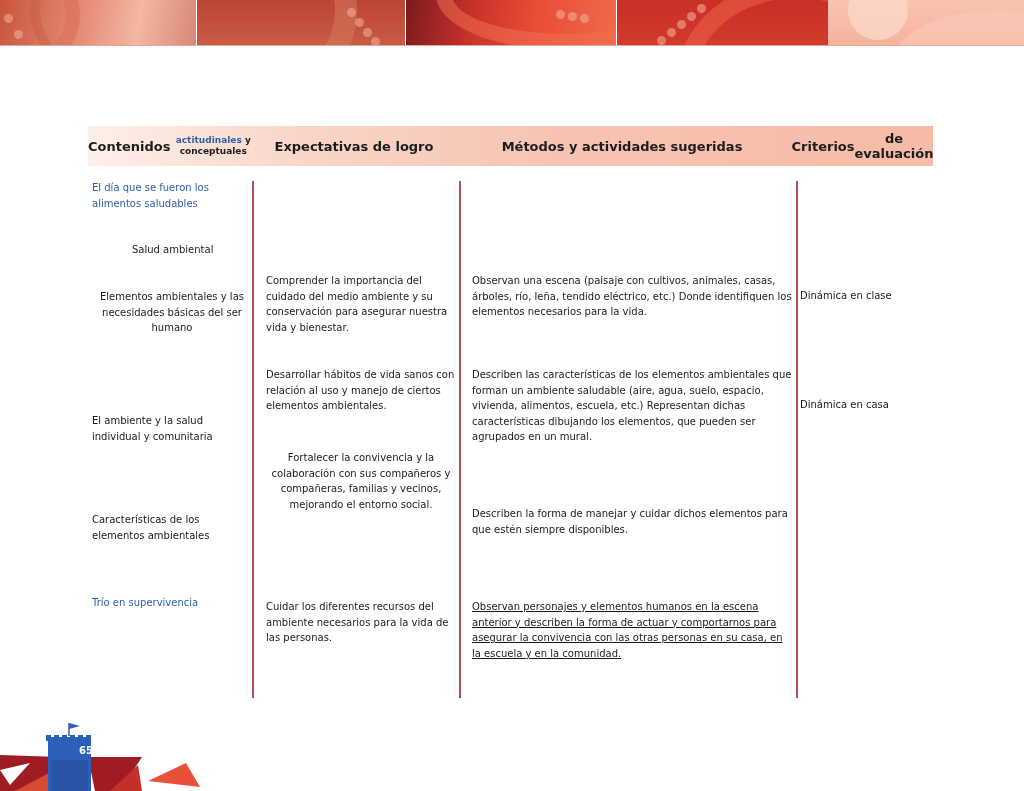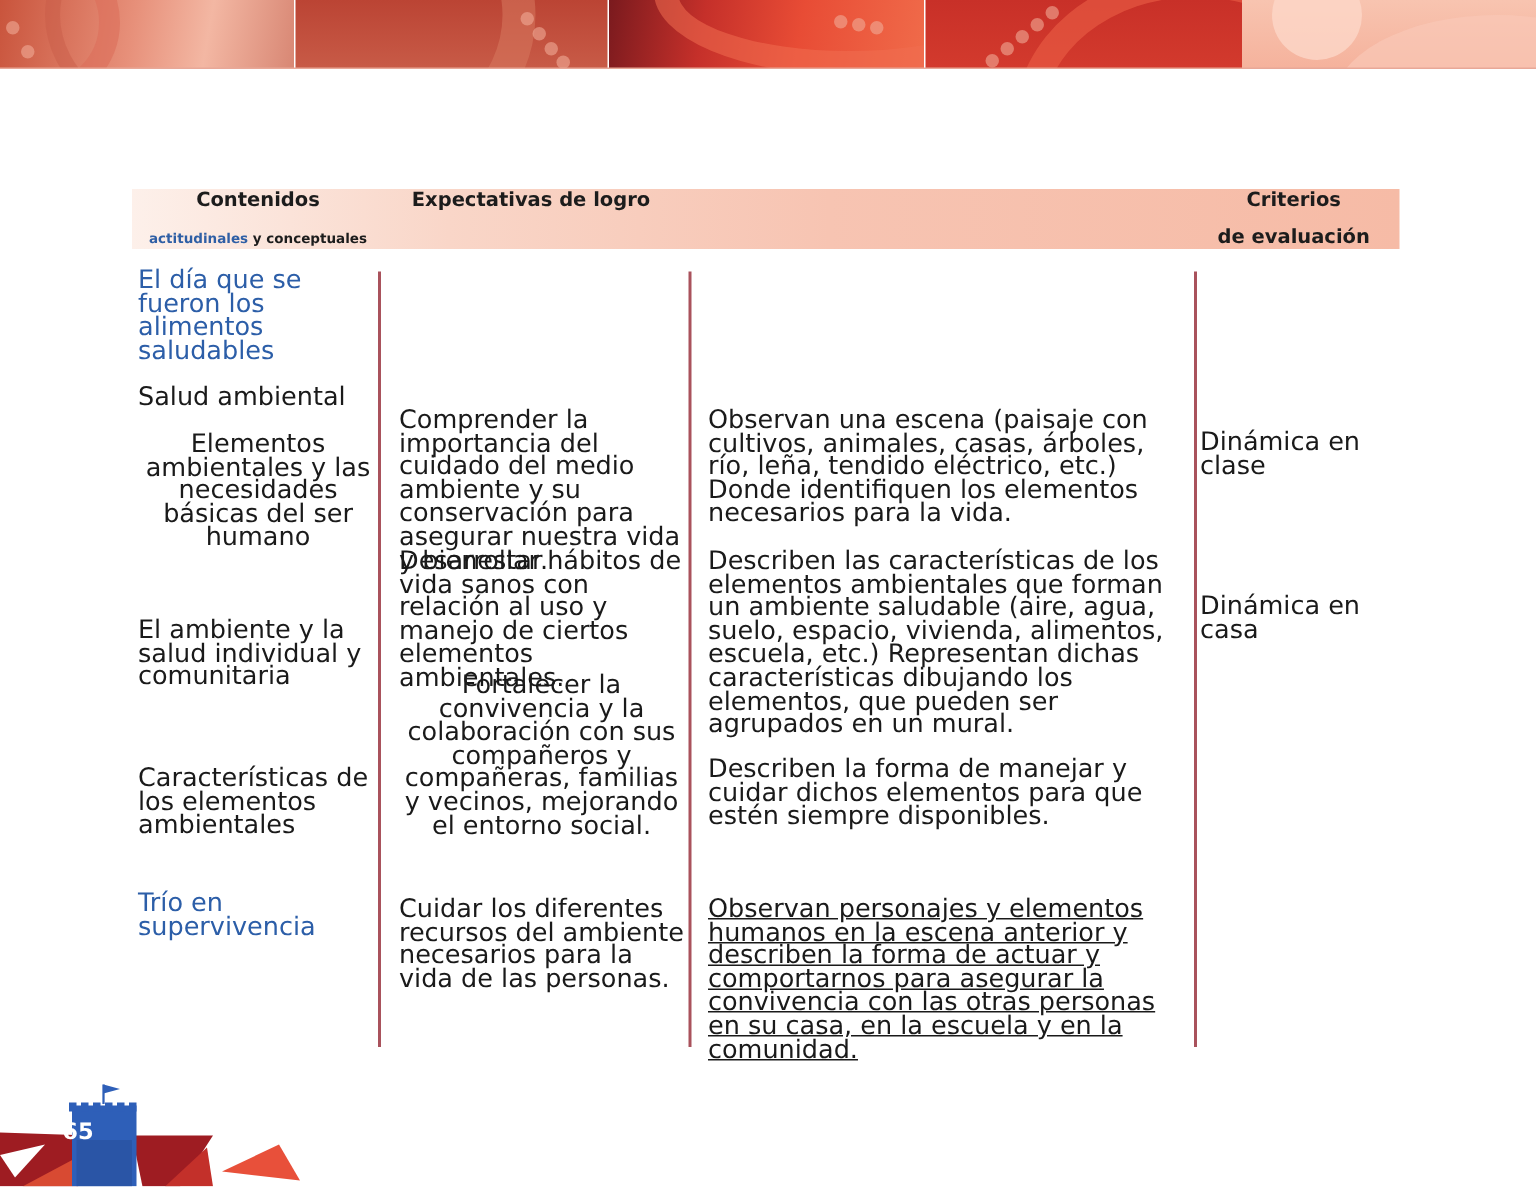--- a/index.html
+++ b/index.html
@@ -16,46 +16,46 @@
     .banner .s5 { left: 828px; width: 196px; background: linear-gradient(180deg, #f8c4b0, #f5b29c); }
     .banner .arc { position: absolute; border-radius: 50%; border-style: solid; }
     .banner .dot { position: absolute; width: 9px; height: 9px; border-radius: 50%; background: rgba(240,170,150,0.6); }
     .banner .strip { position: absolute; left: 0; top: 45px; width: 1024px; height: 2px; background: #e8a898; }
 
     
     .header-bar {
       position: absolute; left: 88px; top: 126px; width: 845px; height: 40px;
       background: linear-gradient(90deg, #fdf0ea 0%, #f9d6c8 25%, #f7c4b2 55%, #f6bba6 100%);
     }
-    .hcell { position: absolute; top: 0; height: 40px; display: flex; flex-direction: column; align-items: center; justify-content: space-between; text-align: center; font-weight: bold; color: #1c1c1c; }
+    .hcell { position: absolute; top: 0; height: 40px; display: flex; flex-direction: row; align-items: center; justify-content: center; text-align: center; font-weight: bold; color: #1c1c1c; }
     .hcell .main { font-size: 13px; line-height: 15px; }
     .hcell .sub { font-size: 9px; line-height: 11px; }
     .hcell .sub .blue { color: #2f5fa5; }
     .h1 { left: 0; width: 168px; }
     .h2 { left: 168px; width: 196px; }
     .h3 { left: 364px; width: 340px; }
     .h4 { left: 704px; width: 141px; }
 
     
     .vline { position: absolute; top: 181px; width: 2px; height: 517px; background: #a9525c; }
     .v1 { left: 252px; }
     .v2 { left: 459px; }
     .v3 { left: 796px; }
 
     
-    .txt { position: absolute; font-size: 17px; line-height: 15.6px; color: #1a1a1a; }
+    .txt { position: absolute; font-size: 10px; line-height: 15.6px; color: #1a1a1a; }
     .txt.blue { color: #2c5ea8; }
     .col1 { left: 92px; width: 160px; }
     .col2 { left: 266px; width: 190px; }
     .col3 { left: 472px; width: 320px; }
     .col4 { left: 800px; width: 126px; text-align: left; }
 
     
     .footer { position: absolute; left: 0; top: 715px; width: 240px; height: 76px; }
-    .page-num { position: absolute; left: 39px; top: 745px; width: 26px; font-size: 15px; font-weight: bold; color: #ffffff; text-align: center; }
+    .page-num { position: absolute; left: 73px; top: 745px; width: 26px; font-size: 10px; font-weight: bold; color: #ffffff; text-align: center; }
   </style>
 </head>
 <body>
 
 <div class="banner">
   <div class="seg s1">
     <div class="arc" style="left:-30px;top:-40px;width:110px;height:110px;border-width:14px;border-color:rgba(220,110,90,0.6);"></div>
     <div class="dot" style="left:4px;top:14px;"></div>
     <div class="dot" style="left:14px;top:30px;"></div>
     <div class="arc" style="left:30px;top:-70px;width:200px;height:160px;border-width:10px;border-color:rgba(200,90,70,0.45);"></div>
@@ -89,32 +89,35 @@
 </div>
 
 <div class="header-bar">
   <div class="hcell h1">
     <div class="main">Contenidos</div>
     <div class="sub"><span class="blue">actitudinales</span><span> y conceptuales</span></div>
   </div>
   <div class="hcell h2">
     <div class="main">Expectativas de logro</div>
   </div>
+  <div class="hcell h3">
+    <div class="main">Métodos y actividades sugeridas</div>
+  </div>
   <div class="hcell h4">
     <div class="main">Criterios</div>
     <div class="main">de evaluación</div>
   </div>
 </div>
 
 <div class="vline v1"></div>
 <div class="vline v2"></div>
 <div class="vline v3"></div>
 
 <div class="txt col1 blue" style="top:180px;">El día que se fueron los alimentos saludables</div>
-<div class="txt col1" style="top:258px;">Salud ambiental</div>
+<div class="txt col1" style="top:242px;margin-left:40px;">Salud ambiental</div>
 <div class="txt col1" style="top:289px;text-align:center;">Elementos ambientales y las necesidades básicas del ser humano</div>
 <div class="txt col1" style="top:413px;">El ambiente y la salud individual y comunitaria</div>
 <div class="txt col1" style="top:475px;margin-top:37px;">Características de los elementos ambientales</div>
 <div class="txt col1 blue" style="top:583px;margin-top:12px;">Trío en supervivencia</div>
 
 <div class="txt col2" style="top:273px;">Comprender la importancia del cuidado del medio ambiente y su conservación para asegurar nuestra vida y bienestar.</div>
 <div class="txt col2" style="top:367px;">Desarrollar hábitos de vida sanos con relación al uso y manejo de ciertos elementos ambientales.</div>
 <div class="txt col2" style="top:450px;text-align:center;">Fortalecer la convivencia y la colaboración con sus compañeros y compañeras, familias y vecinos,  mejorando el entorno social.</div>
 <div class="txt col2" style="top:599px;">Cuidar los diferentes recursos del ambiente necesarios para la vida de las personas.</div>
 

